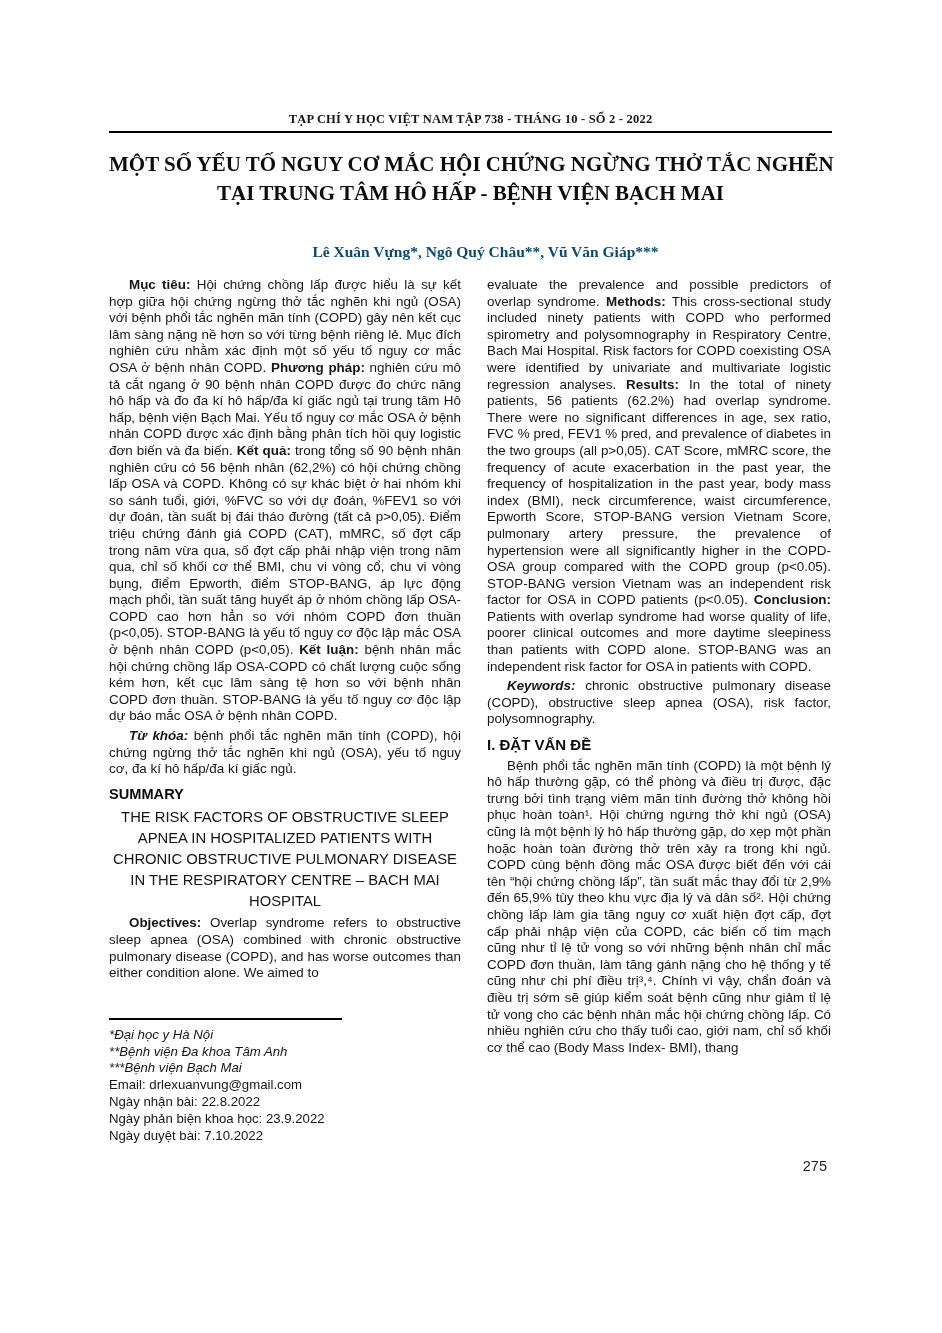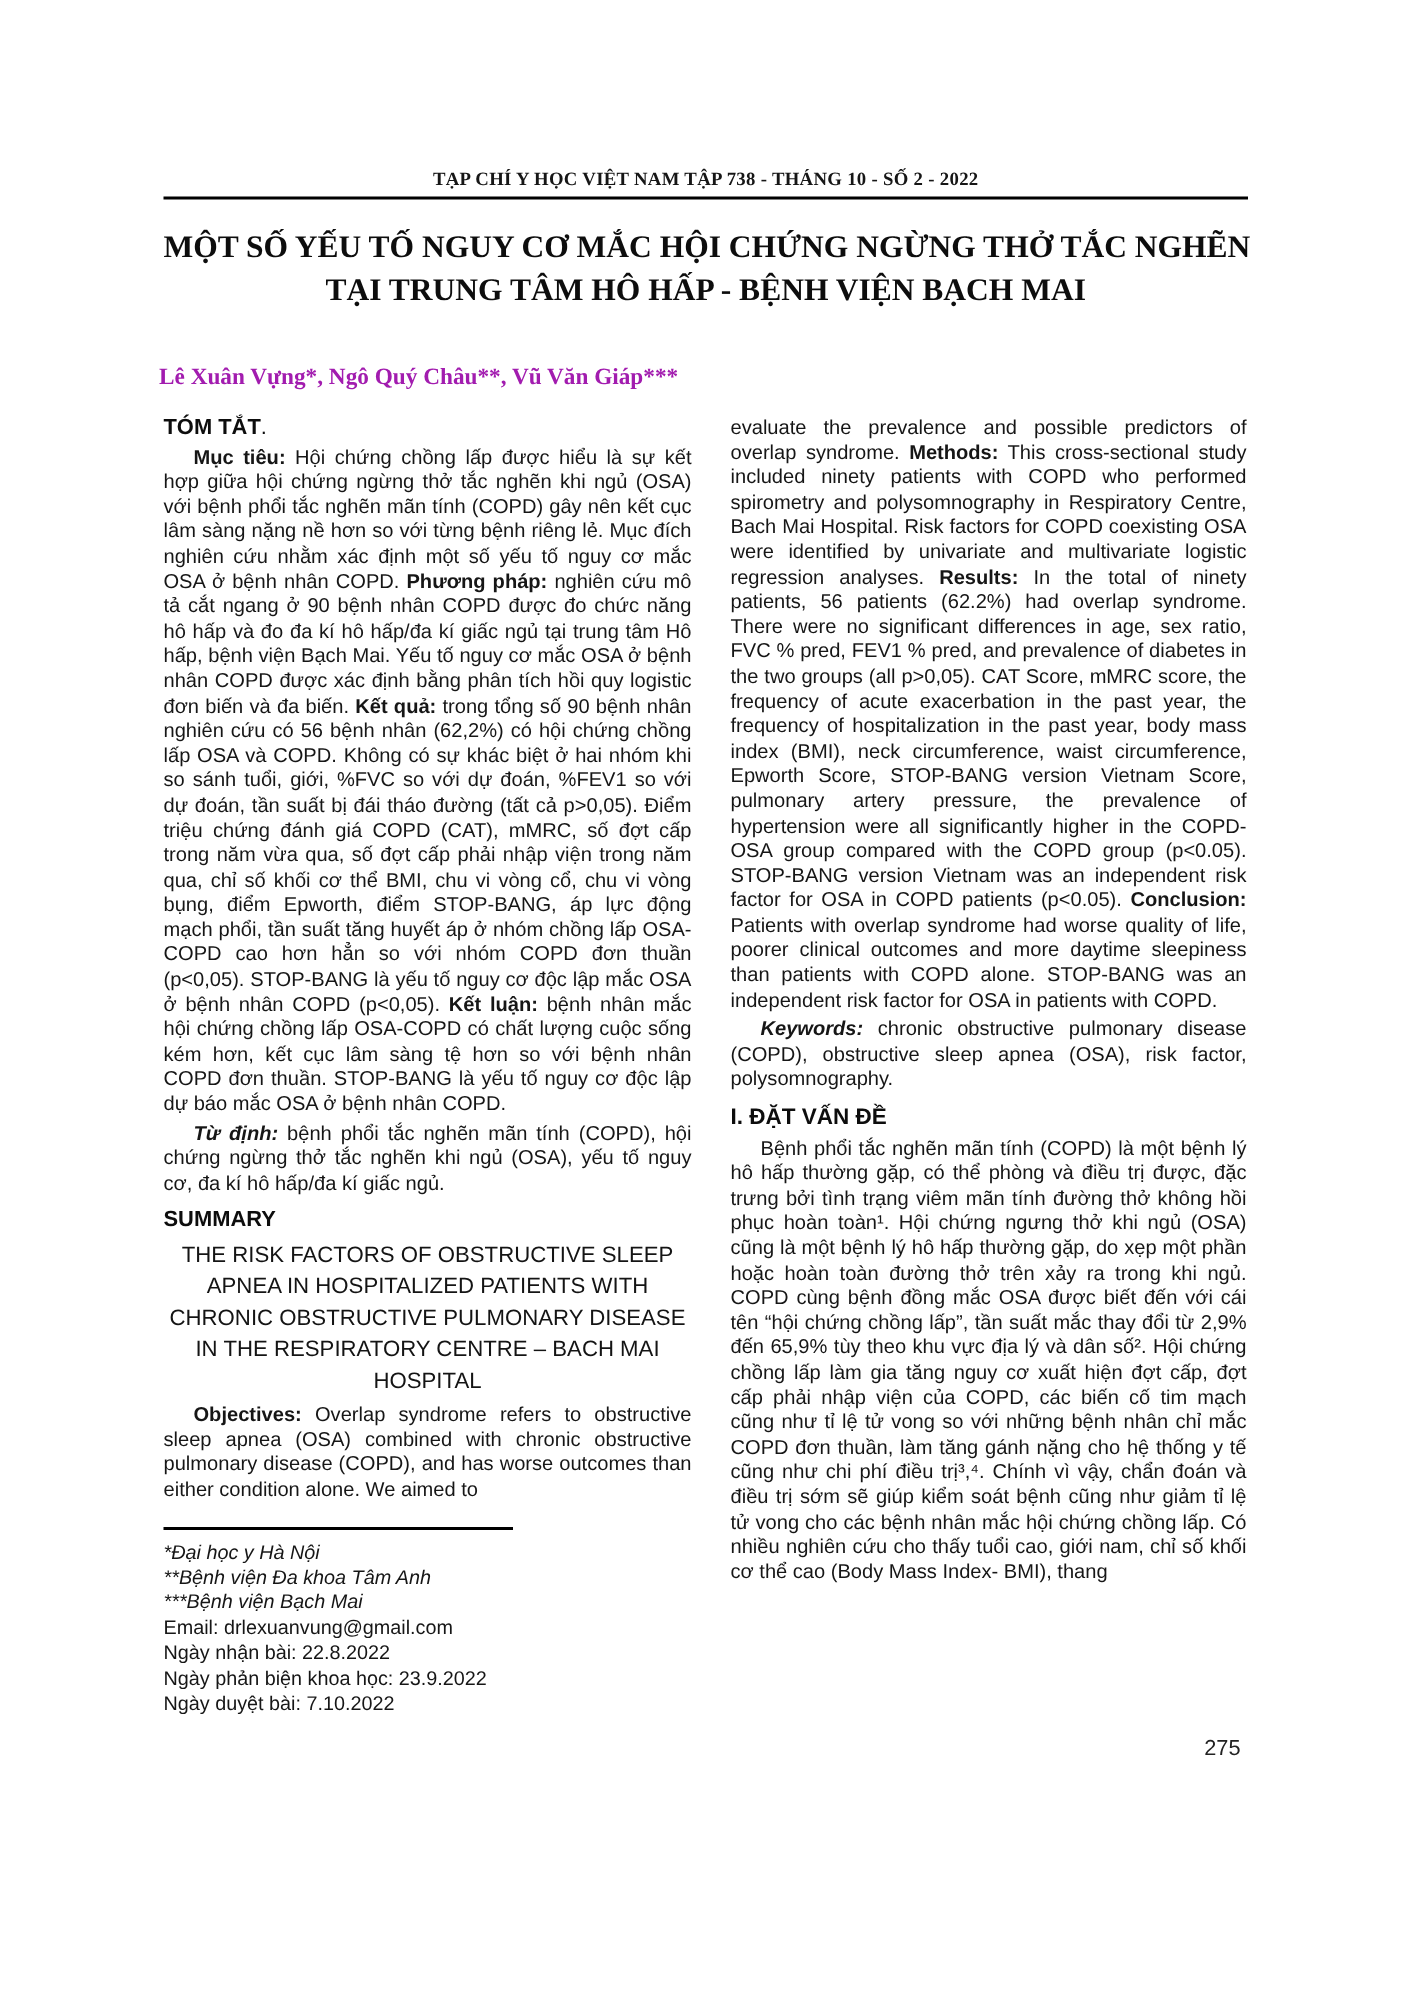--- a/index.html
+++ b/index.html
@@ -16,23 +16,23 @@
     padding-bottom:4px;border-bottom:2px solid #000;
   }
   
   .article-title{
     position:absolute;left:109px;top:150px;width:723px;text-align:center;
     font-family:"Liberation Serif","DejaVu Serif",serif;font-weight:700;
     font-size:21px;line-height:28.5px;color:#0d0d0d;
   }
   .title-line{white-space:nowrap;}
   .authors-line{
-    position:absolute;left:106px;top:243px;width:723px;text-align:left;
+    position:absolute;left:124px;top:243px;width:723px;text-align:center;
     font-family:"Liberation Serif","DejaVu Serif",serif;font-weight:700;
-    font-size:15.5px;color:#a21caf;
+    font-size:15.5px;color:#0c4a6e;
   }
   
   .col{font-size:13.4px;line-height:16.6px;text-align:justify;}
   .col-left{
     position:absolute;left:109px;top:277px;width:352px;height:868px;
     display:flex;flex-direction:column;
   }
   .col-right{position:absolute;left:487px;top:277px;width:344px;}
   .jp{margin:0;text-align:justify;}
   .indent{text-indent:20px;}
@@ -69,25 +69,24 @@
   </div>
 
   <div class="article-title">
     <div class="title-line">MỘT SỐ YẾU TỐ NGUY CƠ MẮC HỘI CHỨNG NGỪNG THỞ TẮC NGHẼN</div>
     <div class="title-line">TẠI TRUNG TÂM HÔ HẤP - BỆNH VIỆN BẠCH MAI</div>
   </div>
 
   <div class="authors-line">Lê Xuân Vựng*, Ngô Quý Châu**, Vũ Văn Giáp***</div>
 
   <div class="col col-left">
-    <h2><span>TÓM TẮT</span><span class="h-dot">.</span></h2>
 
     <p class="jp indent"><span class="b">Mục tiêu:</span><span> Hội chứng chồng lấp được hiểu là sự kết hợp giữa hội chứng ngừng thở tắc nghẽn khi ngủ (OSA) với bệnh phổi tắc nghẽn mãn tính (COPD) gây nên kết cục lâm sàng nặng nề hơn so với từng bệnh riêng lẻ. Mục đích nghiên cứu nhằm xác định một số yếu tố nguy cơ mắc OSA ở bệnh nhân COPD. </span><span class="b">Phương pháp:</span><span> nghiên cứu mô tả cắt ngang ở 90 bệnh nhân COPD được đo chức năng hô hấp và đo đa kí hô hấp/đa kí giấc ngủ tại trung tâm Hô hấp, bệnh viện Bạch Mai. Yếu tố nguy cơ mắc OSA ở bệnh nhân COPD được xác định bằng phân tích hồi quy logistic đơn biến và đa biến. </span><span class="b">Kết quả:</span><span> trong tổng số 90 bệnh nhân nghiên cứu có 56 bệnh nhân (62,2%) có hội chứng chồng lấp OSA và COPD. Không có sự khác biệt ở hai nhóm khi so sánh tuổi, giới, %FVC so với dự đoán, %FEV1 so với dự đoán, tần suất bị đái tháo đường (tất cả p&gt;0,05). Điểm triệu chứng đánh giá COPD (CAT), mMRC, số đợt cấp trong năm vừa qua, số đợt cấp phải nhập viện trong năm qua, chỉ số khối cơ thể BMI, chu vi vòng cổ, chu vi vòng bụng, điểm Epworth, điểm STOP-BANG, áp lực động mạch phổi, tần suất tăng huyết áp ở nhóm chồng lấp OSA-COPD cao hơn hẳn so với nhóm COPD đơn thuần (p&lt;0,05). STOP-BANG là yếu tố nguy cơ độc lập mắc OSA ở bệnh nhân COPD (p&lt;0,05). </span><span class="b">Kết luận:</span><span> bệnh nhân mắc hội chứng chồng lấp OSA-COPD có chất lượng cuộc sống kém hơn, kết cục lâm sàng tệ hơn so với bệnh nhân COPD đơn thuần. STOP-BANG là yếu tố nguy cơ độc lập dự báo mắc OSA ở bệnh nhân COPD.</span></p>
 
-    <p class="jp indent kw"><span class="bi">Từ định:</span><span> bệnh phổi tắc nghẽn mãn tính (COPD), hội chứng ngừng thở tắc nghẽn khi ngủ (OSA), yếu tố nguy cơ, đa kí hô hấp/đa kí giấc ngủ.</span></p>
+    <p class="jp indent kw"><span class="bi">Từ khóa:</span><span> bệnh phổi tắc nghẽn mãn tính (COPD), hội chứng ngừng thở tắc nghẽn khi ngủ (OSA), yếu tố nguy cơ, đa kí hô hấp/đa kí giấc ngủ.</span></p>
 
     <h2 class="summary-h">SUMMARY</h2>
 
     <div class="en-title">THE RISK FACTORS OF OBSTRUCTIVE SLEEP APNEA IN HOSPITALIZED PATIENTS WITH CHRONIC OBSTRUCTIVE PULMONARY DISEASE IN THE RESPIRATORY CENTRE – BACH MAI HOSPITAL</div>
 
     <p class="jp indent"><span class="b">Objectives:</span><span> Overlap syndrome refers to obstructive sleep apnea (OSA) combined with chronic obstructive pulmonary disease (COPD), and has worse outcomes than either condition alone. We aimed to</span></p>
 
     <div class="footnote">
       <div class="fn-sep"></div>
       <div class="fn-aff">*Đại học y Hà Nội</div>

